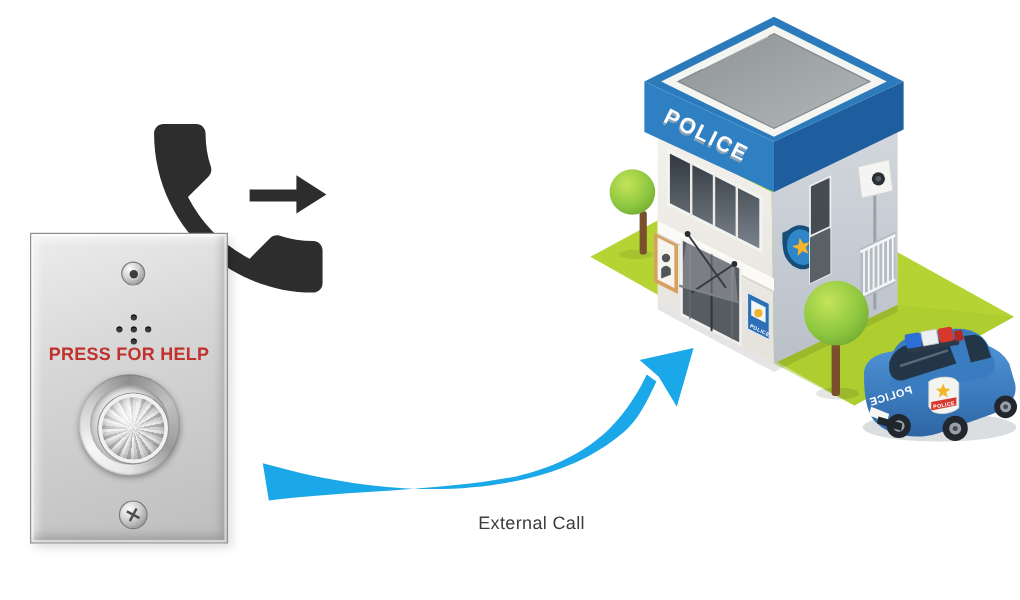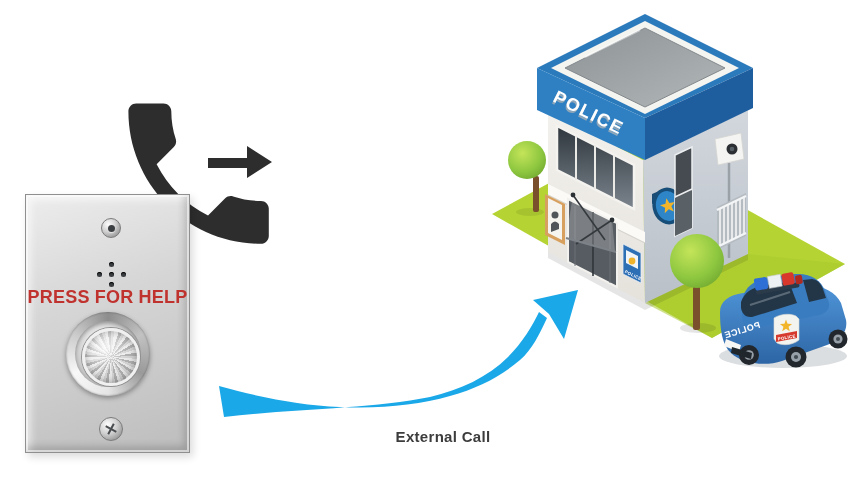--- a/index.html
+++ b/index.html
@@ -22,35 +22,35 @@
   .screw-bottom{left:73px;top:222px;width:22px;height:22px;}
   .screw-dot{position:absolute;left:50%;top:50%;width:7px;height:7px;margin:-3.5px 0 0 -3.5px;
              border-radius:50%;background:#3c3f42;box-shadow:0 1px 1px rgba(255,255,255,.6);}
   .screw-cross{position:absolute;left:50%;top:50%;width:12px;height:12px;margin:-6px 0 0 -6px;
                transform:rotate(28deg);}
   .screw-cross .v{position:absolute;left:5px;top:0;width:2px;height:12px;background:#4a4d50;}
   .screw-cross .h{position:absolute;left:0;top:5px;width:12px;height:2px;background:#4a4d50;}
   .hole{position:absolute;width:5px;height:5px;border-radius:50%;background:#3a3d40;
         box-shadow:inset 0 1px 1px #000;}
   .plate-label{position:absolute;left:0;top:92px;width:100%;text-align:center;
-               color:#c0322e;font-size:18px;font-weight:bold;letter-spacing:.2px;}
+               color:#c0322e;font-size:15px;font-weight:bold;letter-spacing:.2px;}
   .btn-outer{position:absolute;left:40px;top:117px;width:84px;height:84px;border-radius:50%;
              background:conic-gradient(from 120deg,#9a9a9a,#e6e6e6,#f8f8f8,#cccccc,#8d8d8d,#c2c2c2,#9a9a9a);
              box-shadow:0 2px 5px rgba(0,0,0,.35), inset 0 0 2px rgba(0,0,0,.4);}
   .btn-mid{position:absolute;left:9px;top:9px;width:66px;height:66px;border-radius:50%;
            background:radial-gradient(circle at 40% 32%,#f6f6f6,#bdbdbd 70%,#8f8f8f);
            box-shadow:inset 0 2px 4px rgba(0,0,0,.35);}
   .btn-face{position:absolute;left:7px;top:7px;width:52px;height:52px;border-radius:50%;
             border:3px solid #f0f0f0;
             background:radial-gradient(circle at 38% 32%,rgba(255,255,255,.85),rgba(255,255,255,0) 45%,rgba(30,30,30,.18) 100%),
                        repeating-conic-gradient(from 10deg,#ececec 0deg 7deg,#b3b3b3 7deg 14deg,#d6d6d6 14deg 21deg);
             box-shadow:0 0 0 1px #909090, inset 0 0 6px rgba(0,0,0,.25);}
 
   .flow-label{position:absolute;left:378px;top:428px;width:130px;text-align:center;
-              color:#3c3c3c;font-size:15px;font-weight:bold;letter-spacing:.3px;}
+              color:#3c3c3c;font-size:15px;font-weight:normal;letter-spacing:.3px;}
 </style>
 </head>
 <body>
 
 <div class="stage">
 
   <svg width="850" height="500" viewBox="0 0 850 500">
     <defs>
       <linearGradient id="wallF" x1="0" y1="0" x2="0" y2="1">
         <stop offset="0" stop-color="#f3f1ed"></stop>

